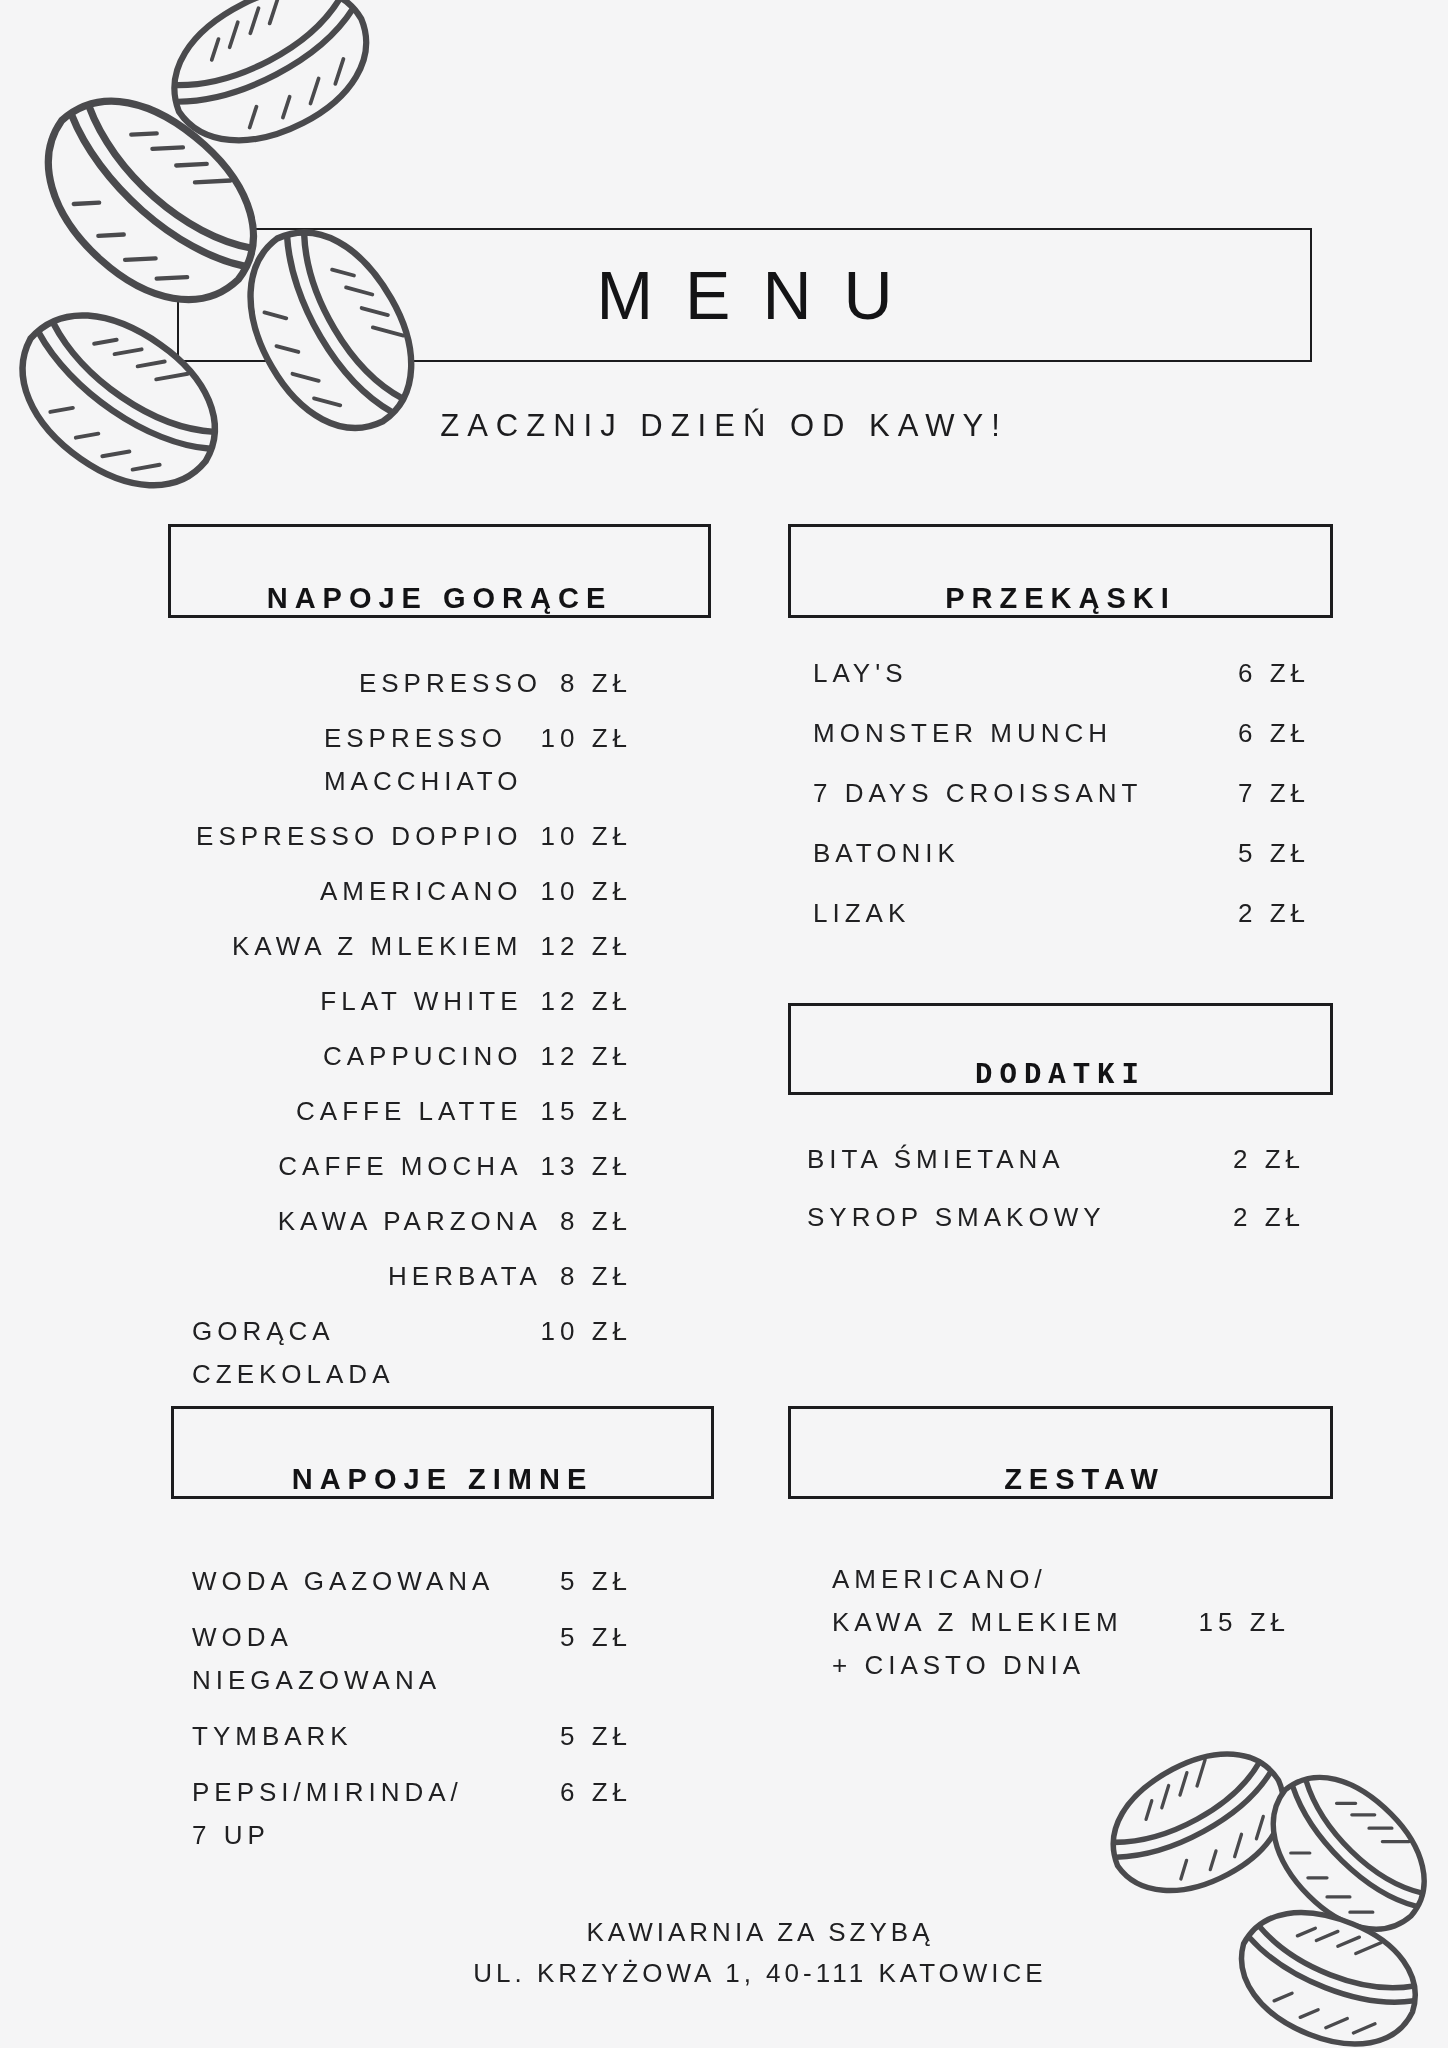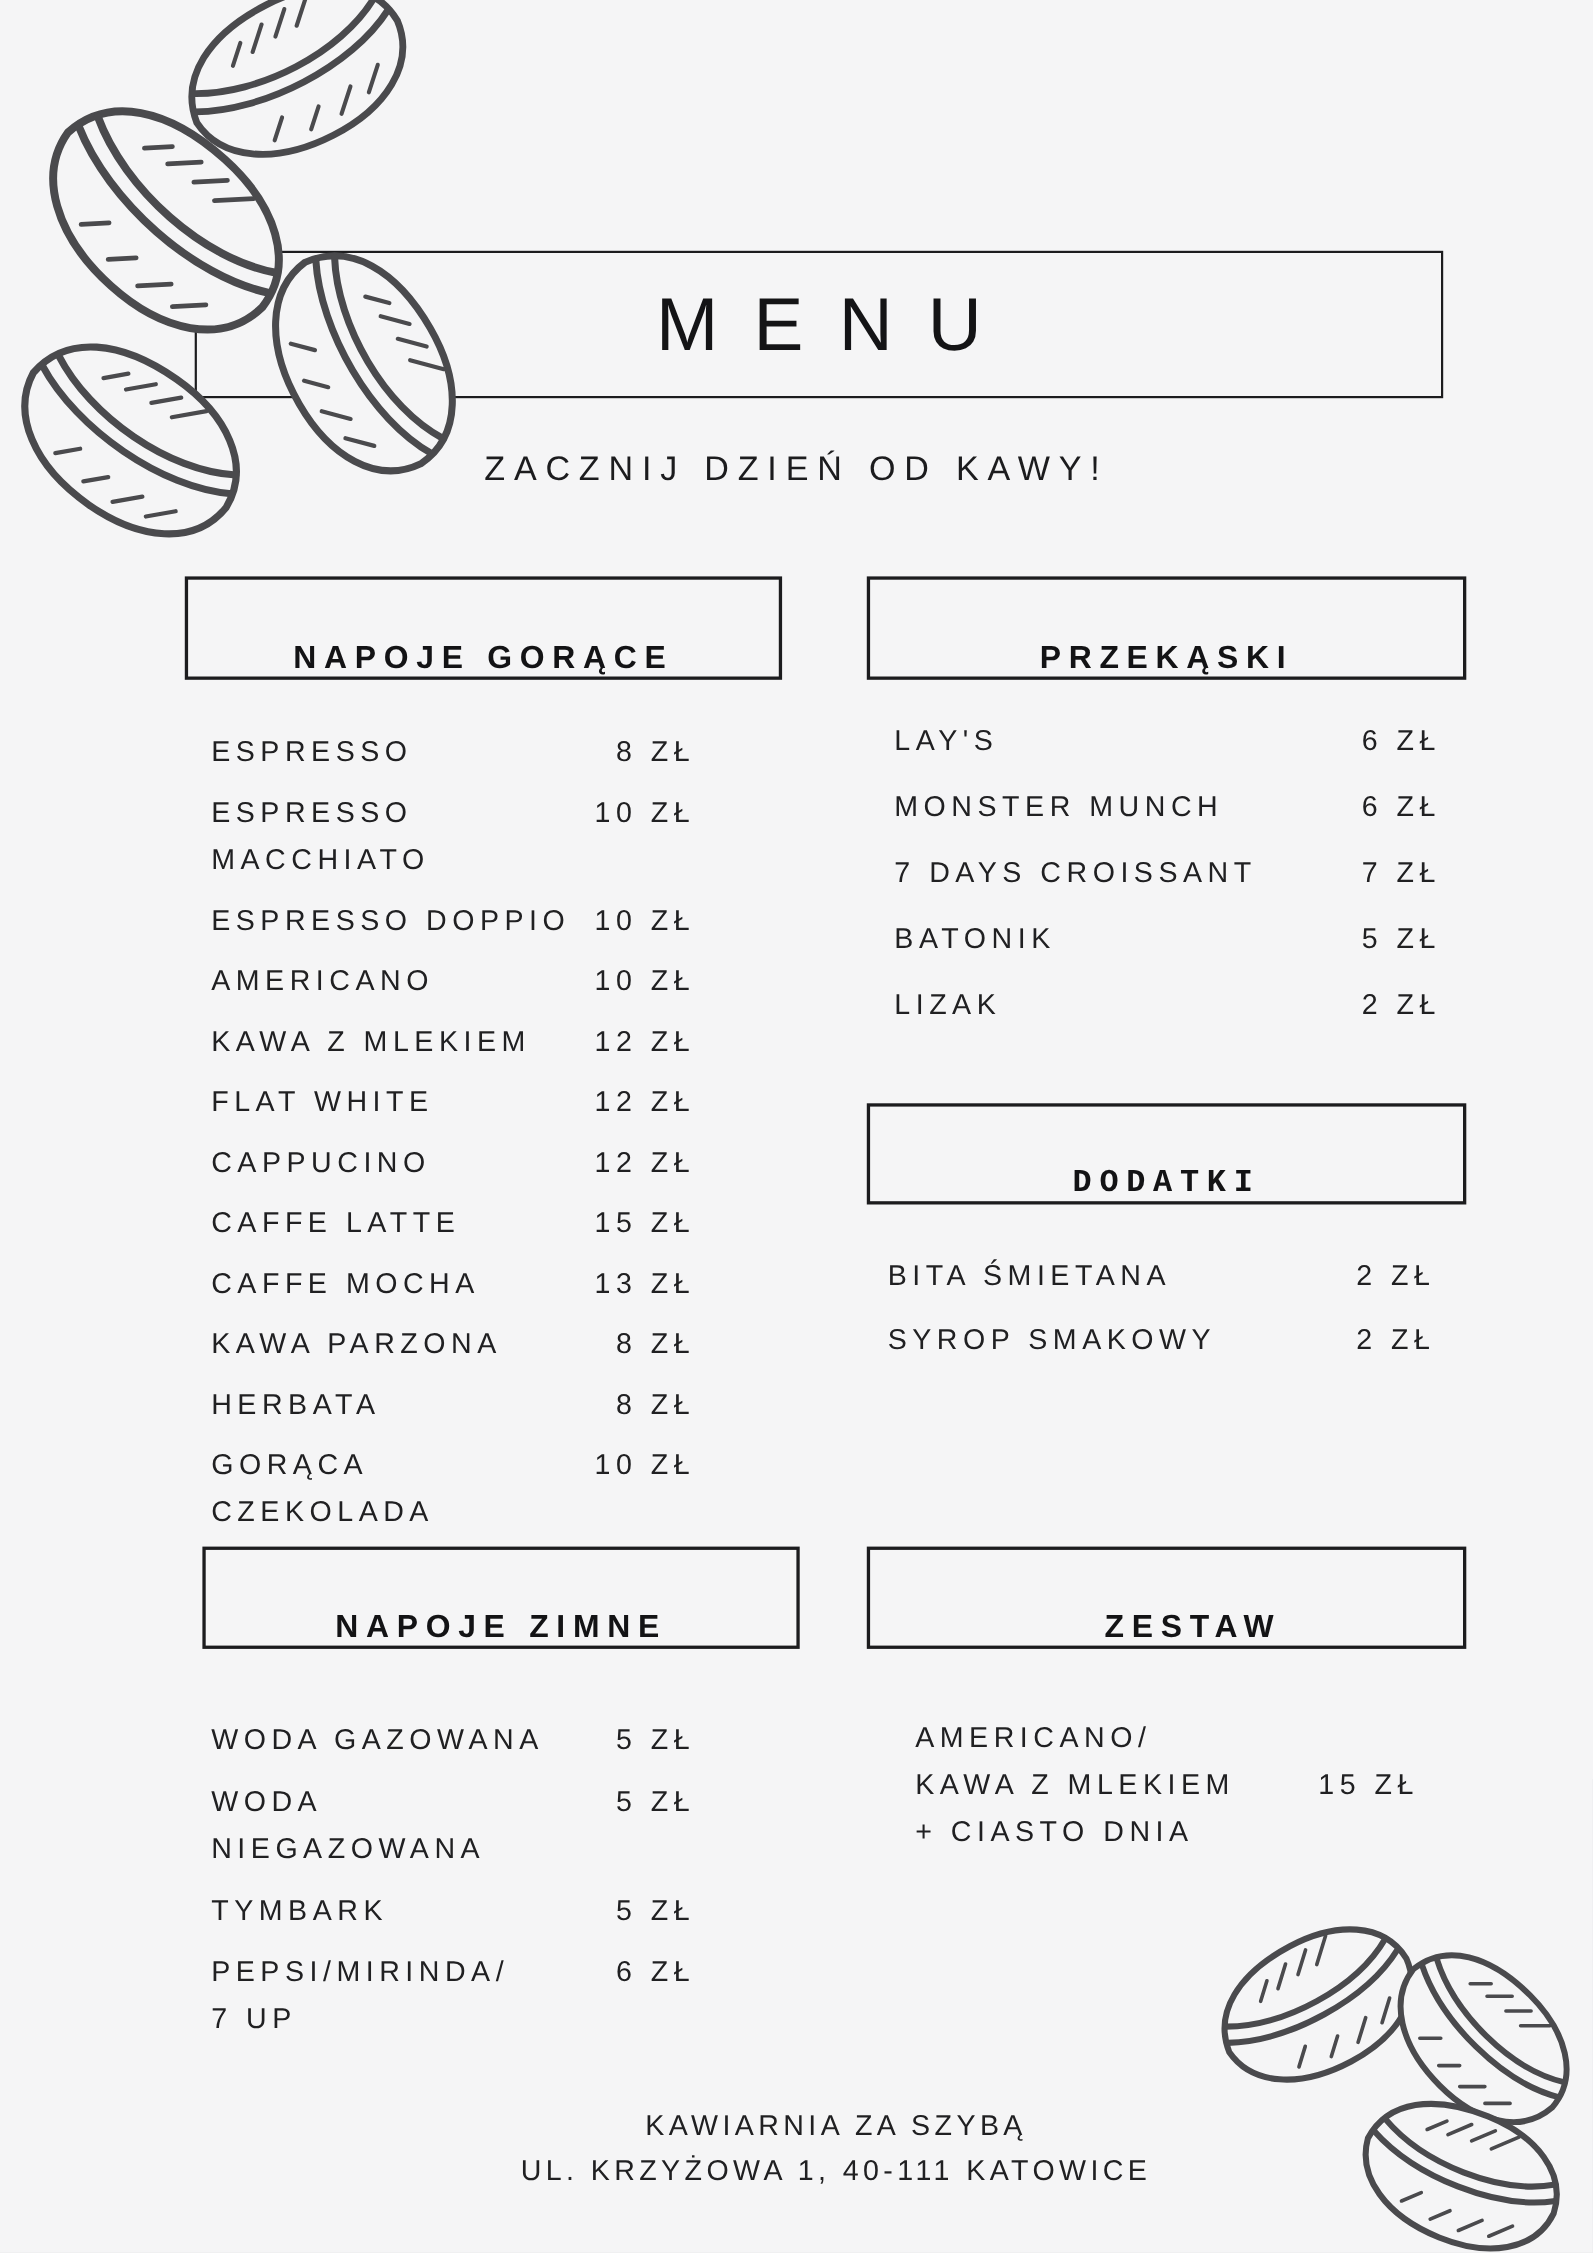--- a/index.html
+++ b/index.html
@@ -30,31 +30,31 @@
   
   .section-box{
     position:absolute;border:3px solid #1c1c1e;box-sizing:border-box;
     display:flex;align-items:flex-end;justify-content:center;
     font-weight:bold;font-size:29px;letter-spacing:7px;color:#131315;
     background:transparent;
   }
   .box-hot   {left:168px;top:524px;width:543px;height:94px;}
   .box-snacks{left:788px;top:524px;width:545px;height:94px;}
   .box-extras{left:788px;top:1003px;width:545px;height:92px;font-family:Liberation Mono, monospace;}
-  .box-cold  {left:184px;top:1406px;width:543px;height:93px;}
+  .box-cold  {left:171px;top:1406px;width:543px;height:93px;}
   .box-set   {left:788px;top:1406px;width:545px;height:93px;padding-left:48px;}
   
   .menu-list{position:absolute;}
   .list-hot   {left:192px;top:662px; width:440px;}
   .list-snacks{left:813px;top:652px; width:497px;}
   .list-extras{left:807px;top:1138px;width:498px;}
   .list-cold  {left:192px;top:1560px;width:440px;}
   .list-set   {left:832px;top:1558px;width:458px;}
   .menu-item{display:flex;justify-content:space-between;align-items:flex-start;}
-  .list-hot    .menu-item{margin-bottom:12px;}
+  .list-hot    .menu-item{margin-bottom:12px;justify-content:flex-end;}
   .list-snacks .menu-item{margin-bottom:17px;}
   .list-extras .menu-item{margin-bottom:15px;}
   .list-cold   .menu-item{margin-bottom:13px;}
   .list-set    .menu-item{align-items:center;}
   .item-name{
     font-size:26px;letter-spacing:5px;line-height:43px;
     white-space:pre-line;color:#202022;
   }
   .item-price{
     font-size:26px;letter-spacing:5px;line-height:43px;

